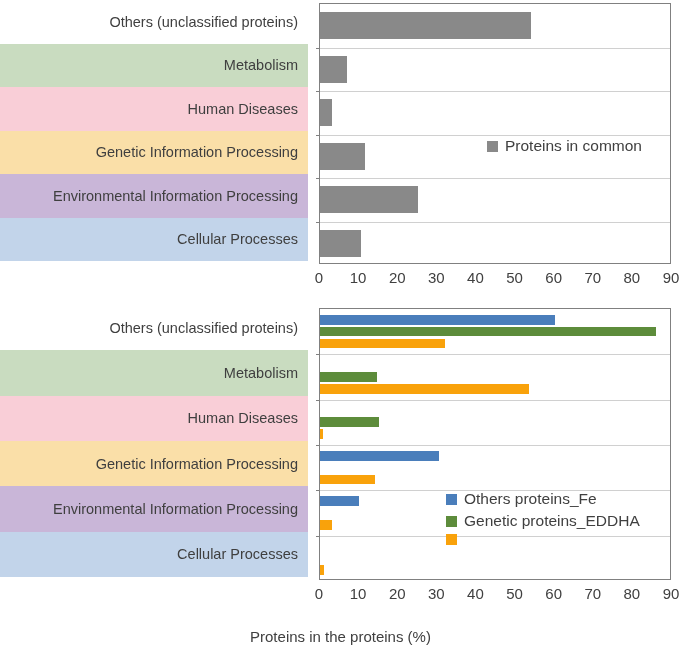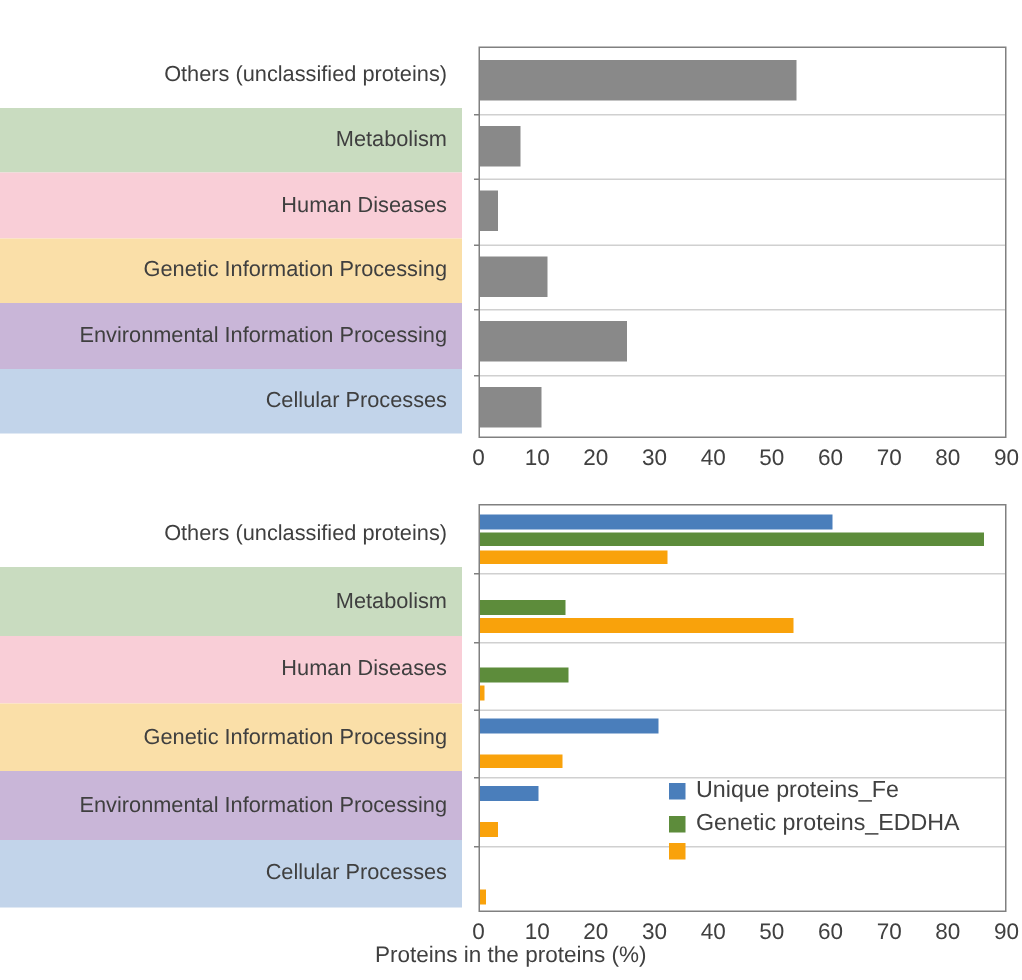--- a/index.html
+++ b/index.html
@@ -4,21 +4,21 @@
 <style>
   html,body{margin:0;padding:0;}
   body{
     width:681px;height:653px;
     background:#ffffff;
     font-family:"Liberation Sans", sans-serif;
     color:#404040;
     overflow:hidden;
     position:relative;
   }
-  .panel{position:absolute;left:0;width:681px;margin-top:28px;}
+  .panel{position:absolute;left:0;width:681px;}
   #panel-a{top:0;height:295px;}
   #panel-b{top:300px;height:313px;}
 
   .panel-letter{
     position:absolute;left:6px;
     font-size:27px;font-weight:bold;color:#000;
     font-family:"Liberation Sans", sans-serif;
     line-height:1;
   }
 
@@ -154,20 +154,26 @@
       <div class="xtick-label" style="left: 358.111px;">10</div>
       <div class="xtick-label" style="left: 397.222px;">20</div>
       <div class="xtick-label" style="left: 436.333px;">30</div>
       <div class="xtick-label" style="left: 475.444px;">40</div>
       <div class="xtick-label" style="left: 514.556px;">50</div>
       <div class="xtick-label" style="left: 553.667px;">60</div>
       <div class="xtick-label" style="left: 592.778px;">70</div>
       <div class="xtick-label" style="left: 631.889px;">80</div>
       <div class="xtick-label" style="left: 671px;">90</div>
     </div>
+  <div class="legend" id="legend-a" style="left: 487px; top: 137px;">
+      <div class="legend-item">
+        <span class="legend-swatch" style="background: rgb(137, 137, 137);"></span>
+        <span>Proteins in common</span>
+      </div>
+    </div>
 </div>
 
 <div class="panel" id="panel-b">
   <div class="panel-letter" style="top:10px;">B</div>
   <div class="labels" id="labels-b" style="top: 5px;">
       <div class="cat-band" style="height: 45.3333px; background: rgb(255, 255, 255);">
         <span>Others (unclassified proteins)</span>
       </div>
       <div class="cat-band" style="height: 45.3333px; background: rgb(201, 220, 192);">
         <span>Metabolism</span>
@@ -259,21 +265,21 @@
       <div class="xtick-label" style="left: 475.444px;">40</div>
       <div class="xtick-label" style="left: 514.556px;">50</div>
       <div class="xtick-label" style="left: 553.667px;">60</div>
       <div class="xtick-label" style="left: 592.778px;">70</div>
       <div class="xtick-label" style="left: 631.889px;">80</div>
       <div class="xtick-label" style="left: 671px;">90</div>
     </div>
   <div class="legend" id="legend-b" style="left: 446px; top: 190px;">
       <div class="legend-item">
         <span class="legend-swatch" style="background: rgb(74, 126, 187);"></span>
-        <span>Unique proteins_Fe</span>
+        <span>Others proteins_Fe</span>
       </div>
       <div class="legend-item">
         <span class="legend-swatch" style="background: rgb(93, 140, 59);"></span>
         <span>Genetic proteins_EDDHA</span>
       </div>
       <div class="legend-item">
         <span class="legend-swatch" style="background: rgb(249, 162, 11);"></span>
       </div>
     </div>
 </div>

